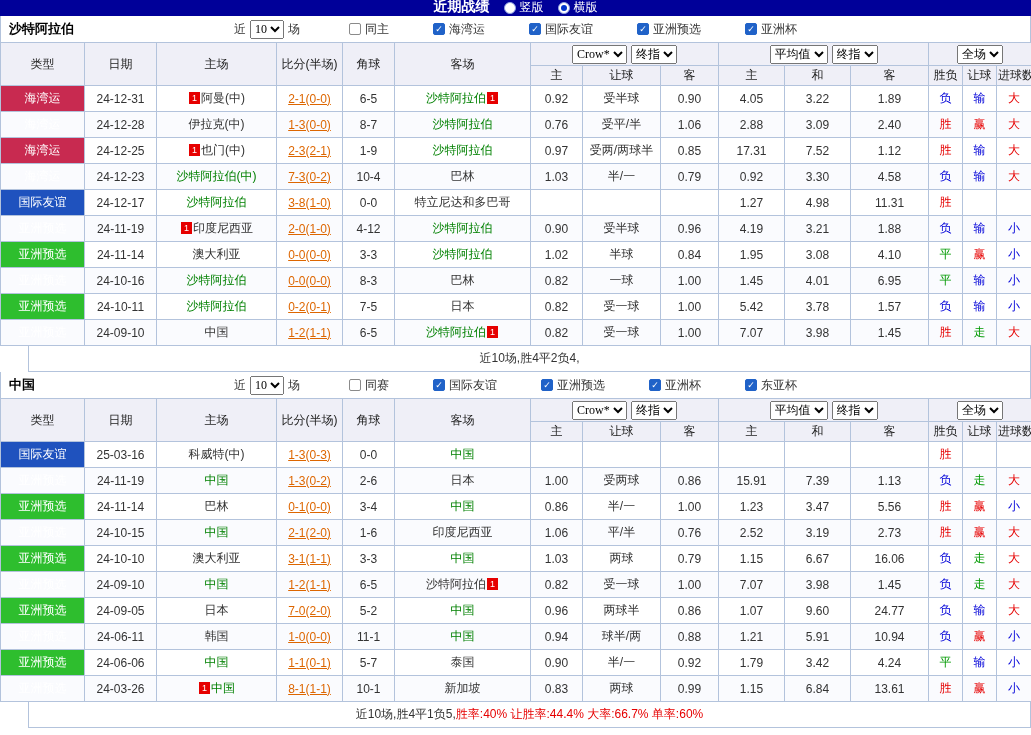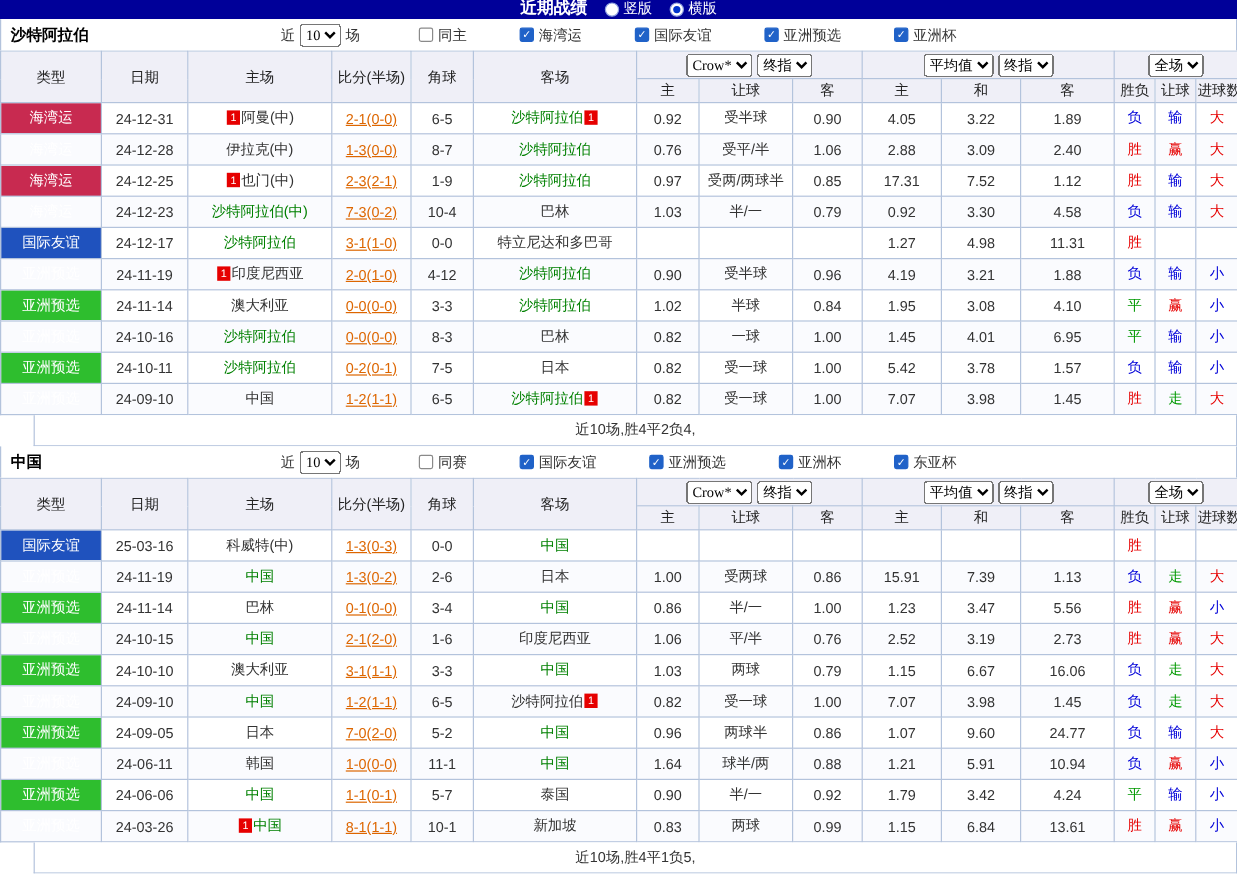--- a/index.html
+++ b/index.html
@@ -249,21 +249,21 @@
     <td>4.58</td>
     <td class="result-cell c-blue">负</td>
     <td class="hresult-cell c-blue">输</td>
     <td class="goals-cell c-red">大</td>
   </tr>
 
   <tr class="match-row">
     <td class="type-cell badge-friendly">国际友谊</td>
     <td class="date-cell">24-12-17</td>
     <td class="home-cell"><span class="team-link green">沙特阿拉伯</span></td>
-    <td class="score-cell">3-1(1-0)</td>
+    <td class="score-cell">3-8(1-0)</td>
     <td class="corners-cell">0-0</td>
     <td class="away-cell"><span class="team-link">特立尼达和多巴哥</span></td>
     <td></td>
     <td></td>
     <td></td>
     <td>1.27</td>
     <td>4.98</td>
     <td>11.31</td>
     <td class="result-cell c-red">胜</td>
     <td class="hresult-cell"></td>
@@ -576,21 +576,21 @@
     <td class="goals-cell c-red">大</td>
   </tr>
 
   <tr class="match-row">
     <td class="type-cell badge-asian">亚洲预选</td>
     <td class="date-cell">24-06-11</td>
     <td class="home-cell"><span class="team-link">韩国</span></td>
     <td class="score-cell">1-0(0-0)</td>
     <td class="corners-cell">11-1</td>
     <td class="away-cell"><span class="team-link green">中国</span></td>
-    <td>1.64</td>
+    <td>0.94</td>
     <td>球半/两</td>
     <td>0.88</td>
     <td>1.21</td>
     <td>5.91</td>
     <td>10.94</td>
     <td class="result-cell c-blue">负</td>
     <td class="hresult-cell c-red">赢</td>
     <td class="goals-cell c-blue">小</td>
   </tr>
 
@@ -626,15 +626,16 @@
     <td>6.84</td>
     <td>13.61</td>
     <td class="result-cell c-red">胜</td>
     <td class="hresult-cell c-red">赢</td>
     <td class="goals-cell c-blue">小</td>
   </tr>
 </tbody>
     </table>
     <div class="summary">
       <span class="sum-record">近10场,胜4平1负5,</span>
+      <span class="sum-stats">胜率:40% 让胜率:44.4% 大率:66.7% 单率:60%</span>
     </div>
   </section>
 </div>
 
 </body></html>

